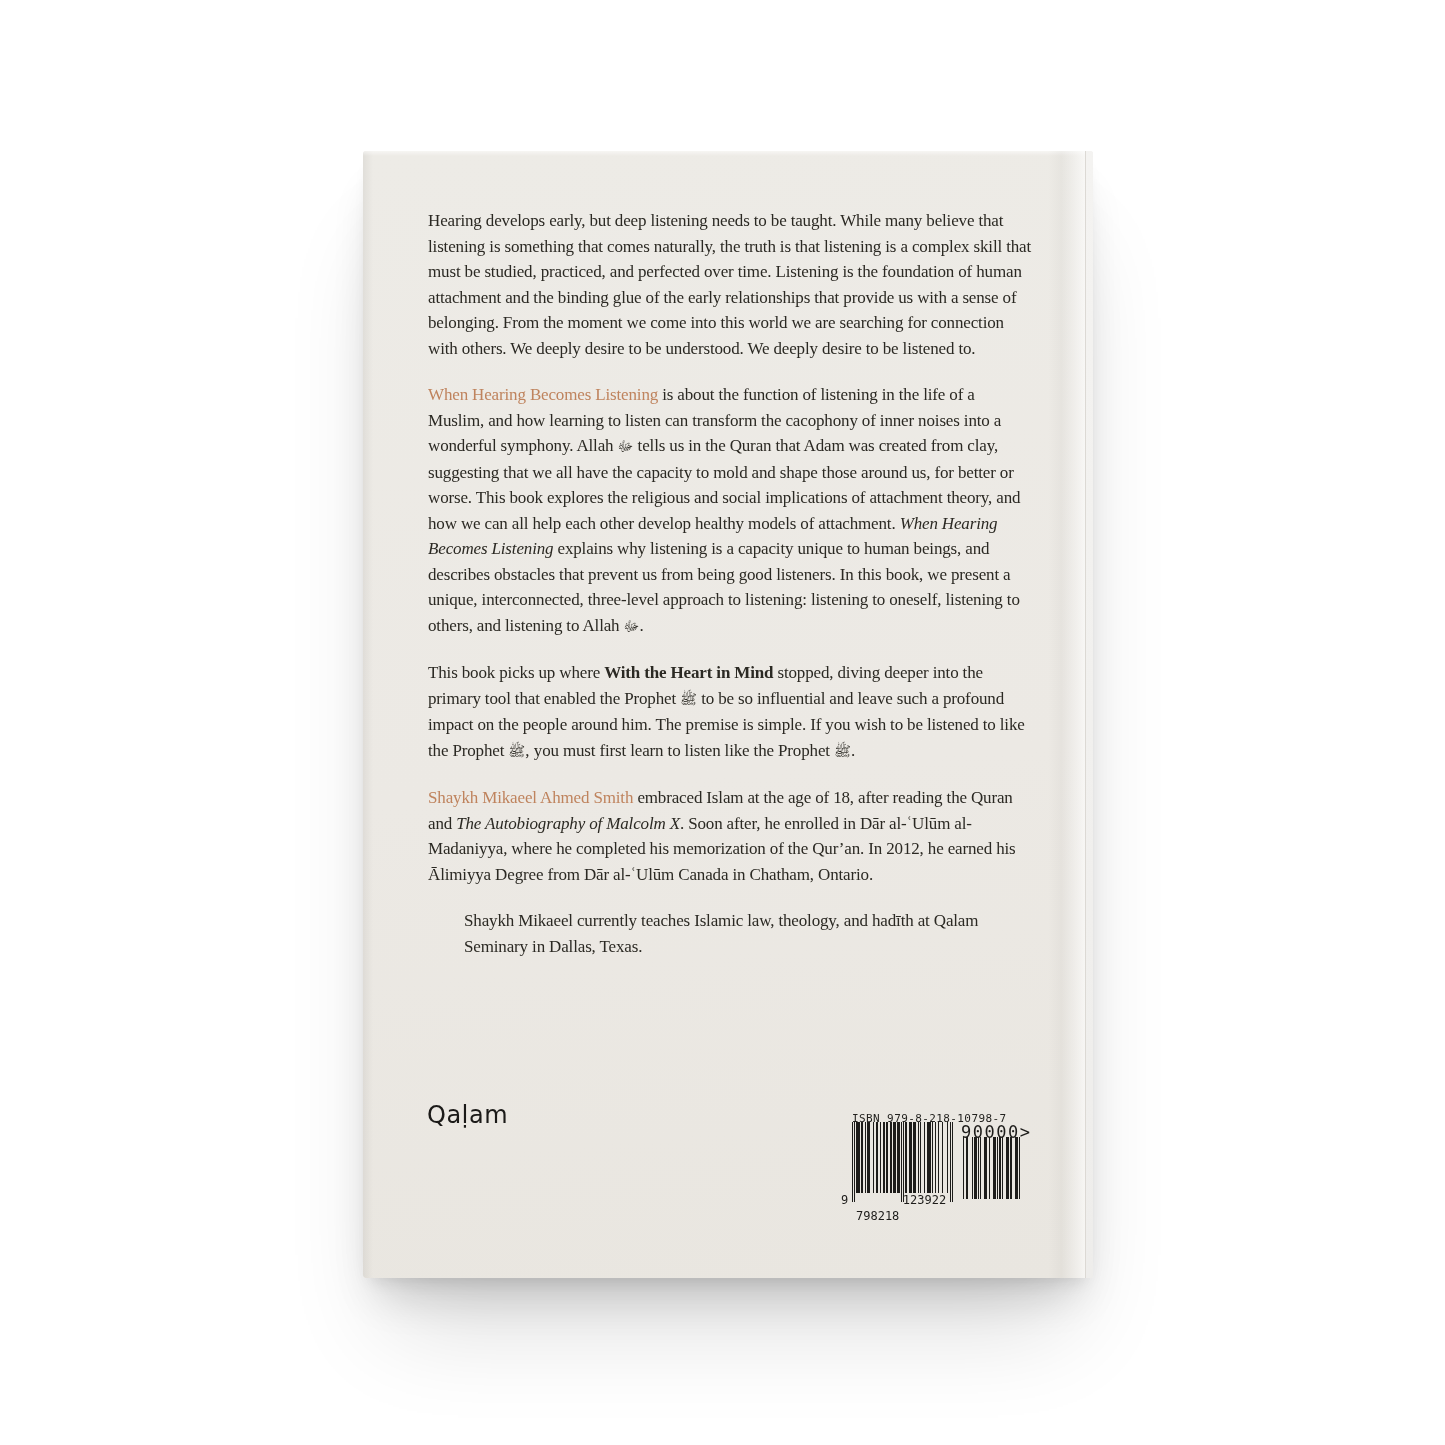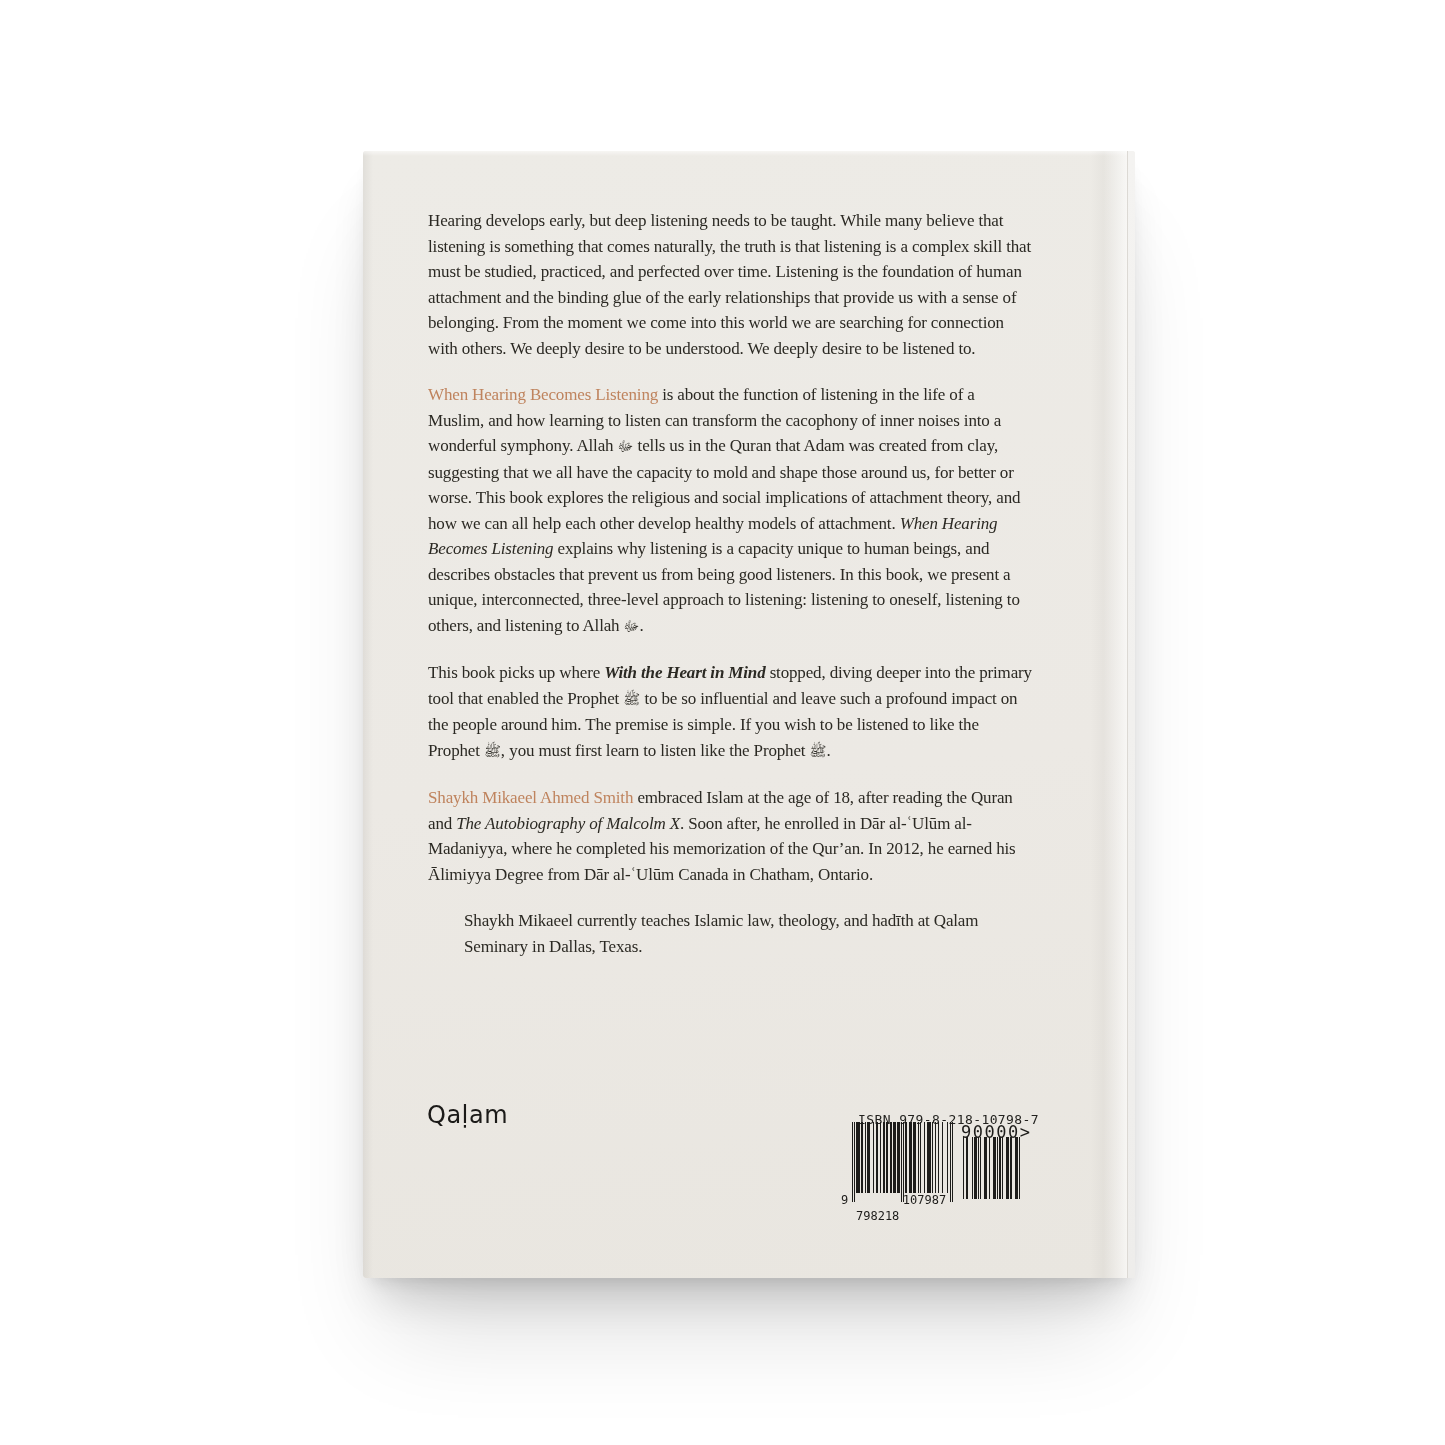--- a/index.html
+++ b/index.html
@@ -19,21 +19,20 @@
     left: 363px;
     top: 151px;
     width: 730px;
     height: 1127px;
     background: linear-gradient(175deg, #EDEBE6 0%, #ECE9E4 55%, #E9E6E0 100%);
     border-radius: 3px;
     box-shadow:
       0 10px 16px -8px rgba(0,0,0,0.10),
       0 30px 42px -15px rgba(0,0,0,0.16),
       0 72px 95px -25px rgba(0,0,0,0.14);
-    padding-left: 42px;
   }
   .edge-left {
     position: absolute; left: 0; top: 0; bottom: 0; width: 10px;
     background: linear-gradient(to right, rgba(0,0,0,0.055), rgba(0,0,0,0));
     border-radius: 3px 0 0 3px;
     pointer-events: none;
   }
   .edge-top {
     position: absolute; left: 0; right: 0; top: 0; height: 5px;
     background: linear-gradient(to bottom, rgba(255,255,255,0.55), rgba(255,255,255,0));
@@ -64,21 +63,21 @@
     letter-spacing: -0.15px;
     color: #2B2923;
     text-align: left;
   }
   .text-block p { margin: 0 0 21px 0; }
   .text-block p:last-child { margin-bottom: 0; margin-left: 36px; }
 
   .seg-normal { }
   .seg-accent { color: #BF835D; }
   .seg-italic { font-style: italic; }
-  .seg-bolditalic { font-style: italic; font-weight: 700; }
+  .seg-bolditalic { font-weight: 700; }
   .seg-honorific {
     font-family: "DejaVu Sans", sans-serif;
     font-size: 14px;
   }
 
   
   .logo {
     position: absolute;
     left: 64px;
     top: 950px;
@@ -92,24 +91,24 @@
   
   .barcode {
     position: absolute;
     left: 478px;
     top: 961px;
     width: 190px;
     height: 100px;
     color: #1D1C1A;
   }
   .isbn-label {
-    position: absolute; left: 17px; top: 0; width: 101px;
+    position: absolute; left: 11px; top: 0; width: 101px;
     text-align: center;
     font-family: "DejaVu Sans Mono", "Liberation Mono", monospace;
-    font-size: 13px;
+    font-size: 11px;
     letter-spacing: 0.4px;
     white-space: nowrap;
     color: #23221F;
   }
   .bars-main { position: absolute; left: 11px; top: 10px; }
   .bc-digit {
     position: absolute;
     font-family: "DejaVu Sans Mono", "Liberation Mono", monospace;
     font-size: 12px;
     top: 81px;
@@ -189,21 +188,21 @@
         <rect x="79.74" y="0" width="1.12" height="71" fill="#1d1c1a"></rect>
         <rect x="82.93" y="0" width="1.12" height="71" fill="#1d1c1a"></rect>
         <rect x="86.12" y="0" width="1.12" height="71" fill="#1d1c1a"></rect>
         <rect x="90.37" y="0" width="1.12" height="71" fill="#1d1c1a"></rect>
         <rect x="94.62" y="0" width="1.12" height="71" fill="#1d1c1a"></rect>
         <rect x="97.81" y="0" width="1.12" height="80" fill="#1d1c1a"></rect>
         <rect x="99.94" y="0" width="1.12" height="80" fill="#1d1c1a"></rect>
       </svg>
     <div class="bc-digit bc-d0">9</div>
     <div class="bc-digit bc-d1">798218</div>
-    <div class="bc-digit bc-d2">107987</div>
+    <div class="bc-digit bc-d2">123922</div>
     <div class="addon-label">90000&gt;</div>
     <svg id="bars-addon" class="bars-addon" width="58" height="62" shape-rendering="crispEdges">
         <rect x="1.21" y="0" width="1.27" height="62" fill="#1d1c1a"></rect>
         <rect x="3.63" y="0" width="1.27" height="62" fill="#1d1c1a"></rect>
         <rect x="4.83" y="0" width="1.27" height="62" fill="#1d1c1a"></rect>
         <rect x="9.67" y="0" width="1.27" height="62" fill="#1d1c1a"></rect>
         <rect x="12.08" y="0" width="1.27" height="62" fill="#1d1c1a"></rect>
         <rect x="13.29" y="0" width="1.27" height="62" fill="#1d1c1a"></rect>
         <rect x="15.71" y="0" width="1.27" height="62" fill="#1d1c1a"></rect>
         <rect x="18.13" y="0" width="1.27" height="62" fill="#1d1c1a"></rect>

